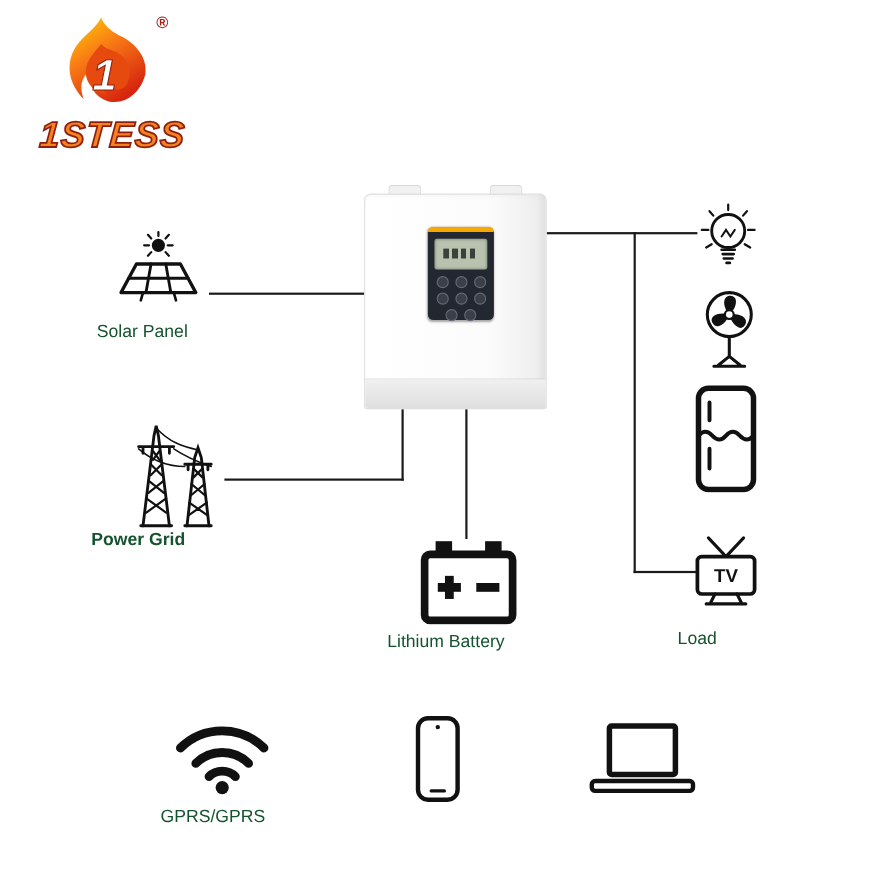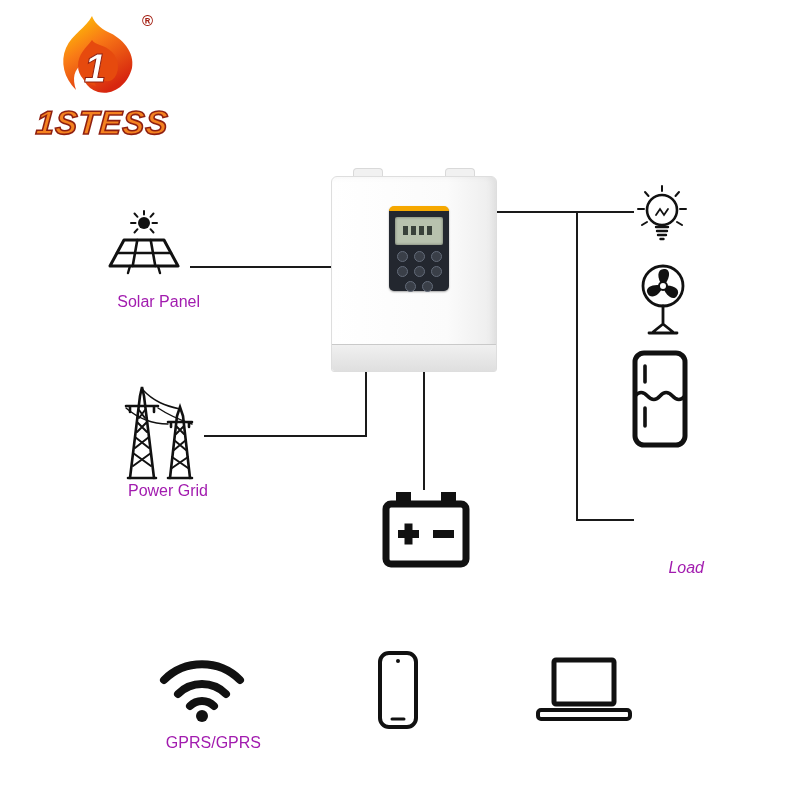--- a/index.html
+++ b/index.html
@@ -36,25 +36,25 @@
            border-radius:5px;border-top:5px solid #f6a800;box-shadow:0 1px 2px rgba(0,0,0,.35);}
   .lcd{position:absolute;left:6px;top:6px;right:6px;height:28px;background:#b8c2ae;border-radius:2px;
        box-shadow:inset 0 0 3px rgba(0,0,0,.45);}
   .lcd::after{content:"";position:absolute;left:8px;top:9px;width:30px;height:9px;
               background:repeating-linear-gradient(90deg,#39413a 0 5px,transparent 5px 8px);}
   .btns{position:absolute;left:6px;right:6px;top:40px;display:flex;flex-wrap:wrap;gap:4px 6px;
         justify-content:center;}
   .btn{width:9px;height:9px;border-radius:50%;background:#3a3f48;border:1px solid #636b79;}
 
   
-  .lbl{position:absolute;color:#a21caf;font-size:16px;text-align:right;}
+  .lbl{position:absolute;color:#14532d;font-size:16px;text-align:left;}
   .lbl-solar{left:88px;top:293px;width:112px;}
-  .lbl-grid{left:93px;top:482px;width:115px;}
+  .lbl-grid{left:83px;top:482px;width:115px;font-weight:bold;}
   .lbl-batt{left:352px;top:575px;width:145px;}
-  .lbl-load{left:616px;top:559px;width:88px;font-style:italic;}
+  .lbl-load{left:616px;top:572px;width:88px;}
   .lbl-wifi{left:146px;top:734px;width:115px;}
   .lbl-remote{left:317px;top:734px;width:165px;}
   .lbl-intel{left:498px;top:734px;width:178px;}
 
   .icon{position:absolute;}
   svg{display:block;}
 </style>
 </head>
 <body>
 
@@ -135,20 +135,21 @@
   <div class="icon" style="left:382px;top:490px;">
     <svg width="88" height="78" viewBox="0 0 88 78">
       <rect x="14" y="2" width="15" height="13" fill="#111"></rect>
       <rect x="59" y="2" width="15" height="13" fill="#111"></rect>
       <rect x="4" y="14" width="80" height="60" rx="5" fill="#fff" stroke="#111" stroke-width="7"></rect>
       <rect x="16" y="40" width="21" height="8" fill="#111"></rect>
       <rect x="22.5" y="33.5" width="8" height="21" fill="#111"></rect>
       <rect x="51" y="40" width="21" height="8" fill="#111"></rect>
     </svg>
   </div>
+  <div class="lbl lbl-batt">Lithium Battery</div>
 
   <div class="icon" style="left:630px;top:182px;">
     <svg width="64" height="70" viewBox="0 0 64 70" fill="none" stroke="#111" stroke-linecap="round">
       <path d="M32,4 L32,9 M15,10 L18.5,14 M49,10 L45.5,14 M8,27 L14,27 M56,27 L50,27 M12,43 L17,40 M52,43 L47,40" stroke-width="2"></path>
       <circle cx="32" cy="28" r="15" stroke-width="2.6"></circle>
       <path d="M26,33 L30,27 L34,33 L38,27" stroke-width="1.8"></path>
       <path d="M26,45 L38,45 M27,49 L37,49 M28,53 L36,53 M30.5,57 L33.5,57" stroke-width="2.4"></path>
     </svg>
   </div>
 
@@ -164,20 +165,28 @@
   </div>
 
   <div class="icon" style="left:628px;top:350px;">
     <svg width="64" height="98" viewBox="0 0 64 98" fill="none" stroke="#111">
       <rect x="7" y="3" width="50" height="92" rx="9" fill="#fff" stroke-width="5"></rect>
       <path d="M7,46 q6,-7 12.5,0 t12.5,0 t12.5,0 t12.5,0" stroke-width="3.6"></path>
       <path d="M17,16 L17,32 M17,58 L17,76" stroke-width="3.6" stroke-linecap="round"></path>
     </svg>
   </div>
 
+  <div class="icon" style="left:628px;top:486px;">
+    <svg width="64" height="70" viewBox="0 0 64 70" fill="none" stroke="#111" stroke-linecap="round">
+      <path d="M32,20 L16,3 M32,20 L48,3" stroke-width="2.8"></path>
+      <rect x="6" y="20" width="52" height="34" rx="4" fill="#fff" stroke-width="3.4"></rect>
+      <text x="32" y="43" font-size="17" font-weight="bold" text-anchor="middle" font-family="Liberation Sans, sans-serif" fill="#111" stroke="none">TV</text>
+      <path d="M22,54 L18,62 M42,54 L46,62 M14,63 L50,63" stroke-width="2.8"></path>
+    </svg>
+  </div>
   <div class="lbl lbl-load">Load</div>
 
   <div class="icon" style="left:156px;top:646px;">
     <svg width="92" height="78" viewBox="0 0 92 78" fill="none" stroke="#111" stroke-linecap="round">
       <path d="M8,34 A54,54 0 0 1 84,34" stroke-width="8"></path>
       <path d="M22,48 A34,34 0 0 1 70,48" stroke-width="8"></path>
       <path d="M34,60 A17,17 0 0 1 58,60" stroke-width="8"></path>
       <circle cx="46" cy="70" r="6" fill="#111" stroke="none"></circle>
     </svg>
   </div>

